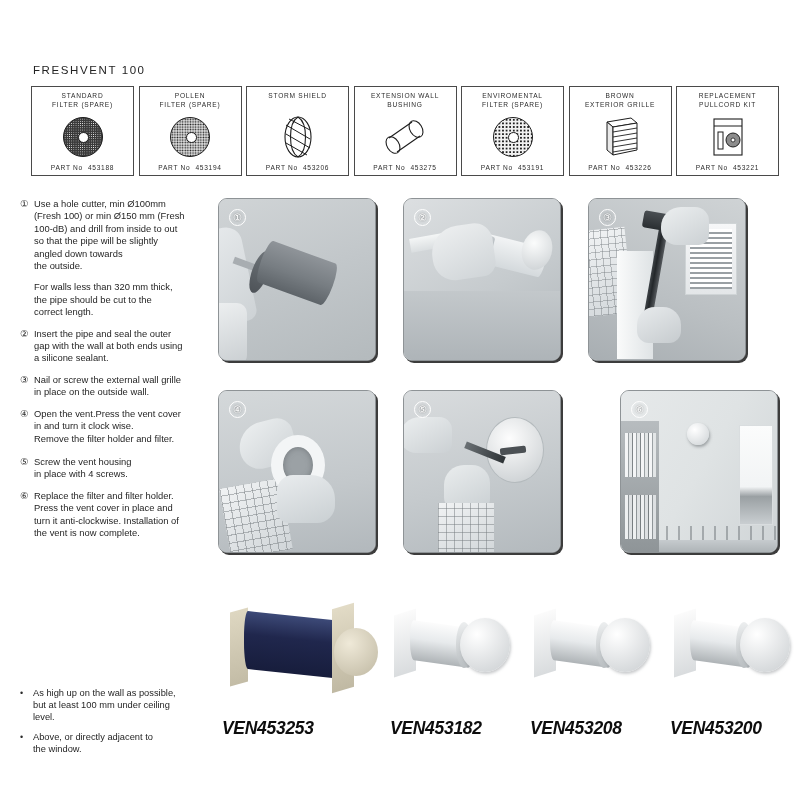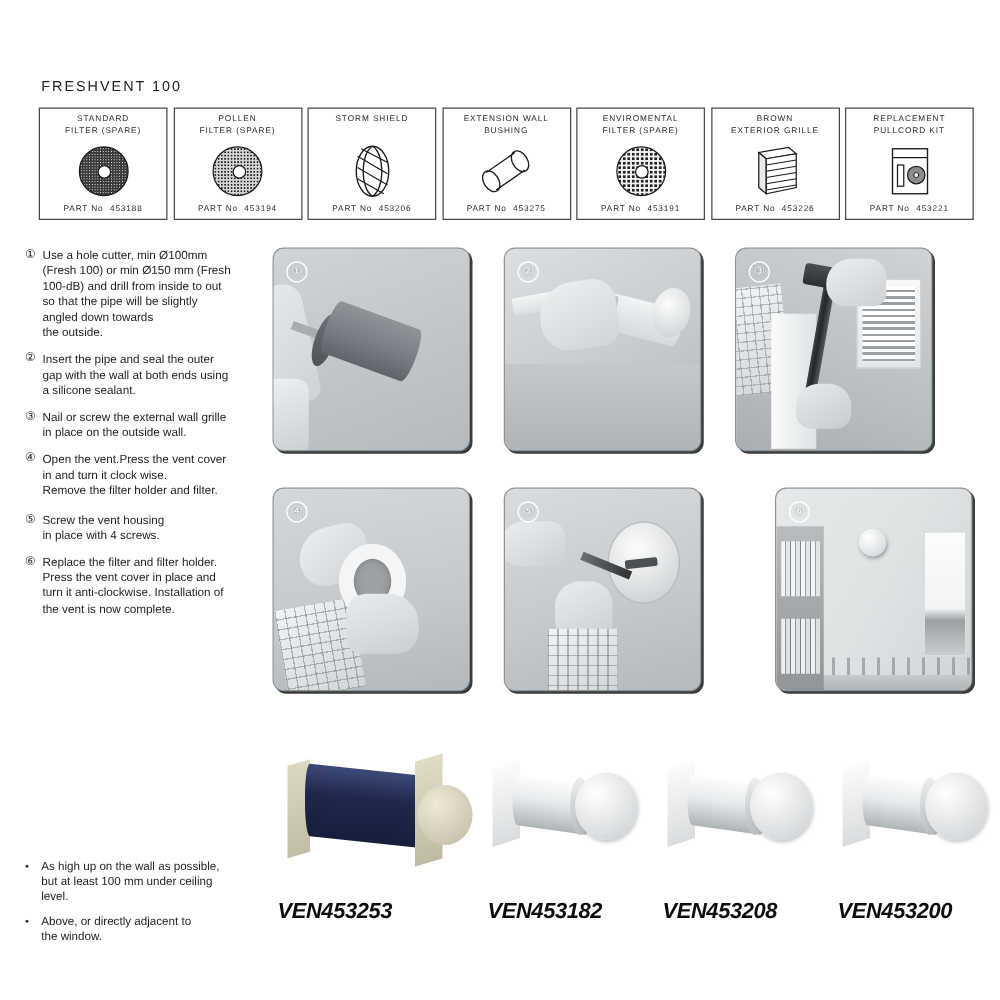--- a/index.html
+++ b/index.html
@@ -628,20 +628,23 @@
     <div class="step">
       <div class="step-num">①</div>
       <div class="step-body">Use a hole cutter, min Ø100mm
 (Fresh 100) or min Ø150 mm (Fresh
 100-dB) and drill from inside to out
 so that the pipe will be slightly
 angled down towards
 the outside.</div>
     </div>
 
+    <div class="step-sub">For walls less than 320 mm thick,
+the pipe should be cut to the
+correct length.</div>
 
     <div class="step">
       <div class="step-num">②</div>
       <div class="step-body">Insert the pipe and seal the outer
 gap with the wall at both ends using
 a silicone sealant.</div>
     </div>
 
     <div class="step">
       <div class="step-num">③</div>

